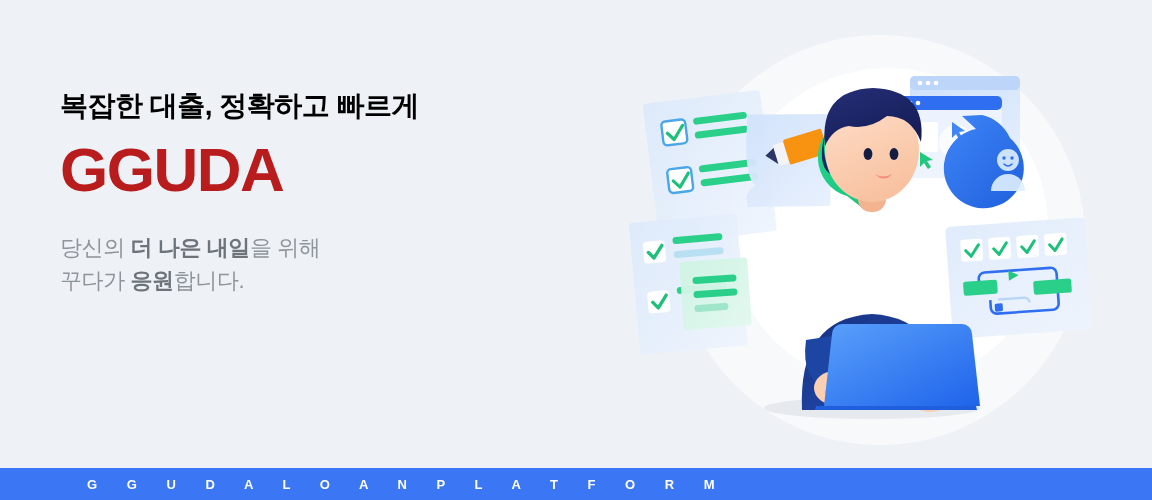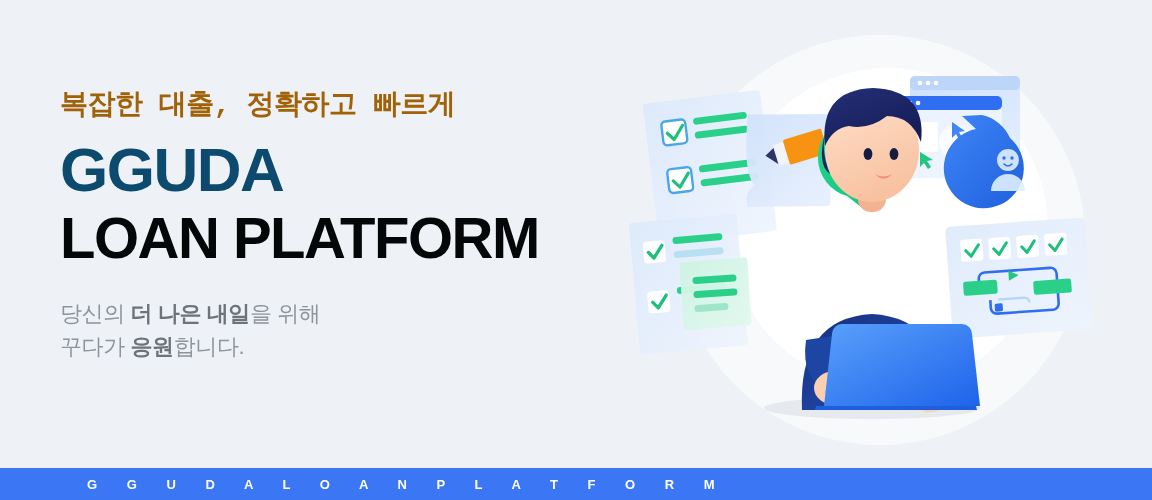--- a/index.html
+++ b/index.html
@@ -19,30 +19,29 @@
 
   
   .copy {
     position: absolute;
     left: 60px; top: 88px;
     width: 560px;
   }
   .eyebrow {
     font-size: 28px;
     font-weight: bold;
-    color: #a16207;
+    color: #000000;
     letter-spacing: -0.5px;
     line-height: 1.25;
     white-space: nowrap;
-    font-family: Liberation Mono, monospace;
   }
   .brand {
     font-size: 62px;
     font-weight: bold;
-    color: #0c4a6e;
+    color: #b91c1c;
     letter-spacing: -1.5px;
     line-height: 1.12;
     margin-top: 12px;
     white-space: nowrap;
   }
   .product {
     font-size: 58px;
     font-weight: bold;
     color: #050608;
     letter-spacing: -1.5px;
@@ -90,21 +89,20 @@
 <body>
 
 <div class="hero">
 
   <div class="copy">
 
     <div class="eyebrow">복잡한 대출, 정확하고 빠르게</div>
 
     <div class="brand">GGUDA</div>
 
-    <div class="product">LOAN PLATFORM</div>
 
     <div class="tagline">
       <span class="ln"><span>당신의 </span><b>더 나은 내일</b><span>을 위해</span></span>
       <span class="ln"><span>꾸다가 </span><b>응원</b><span>합니다.</span></span>
     </div>
   </div>
 
   <div class="art">
     <svg viewBox="0 0 520 450" xmlns="http://www.w3.org/2000/svg">
       <defs>

